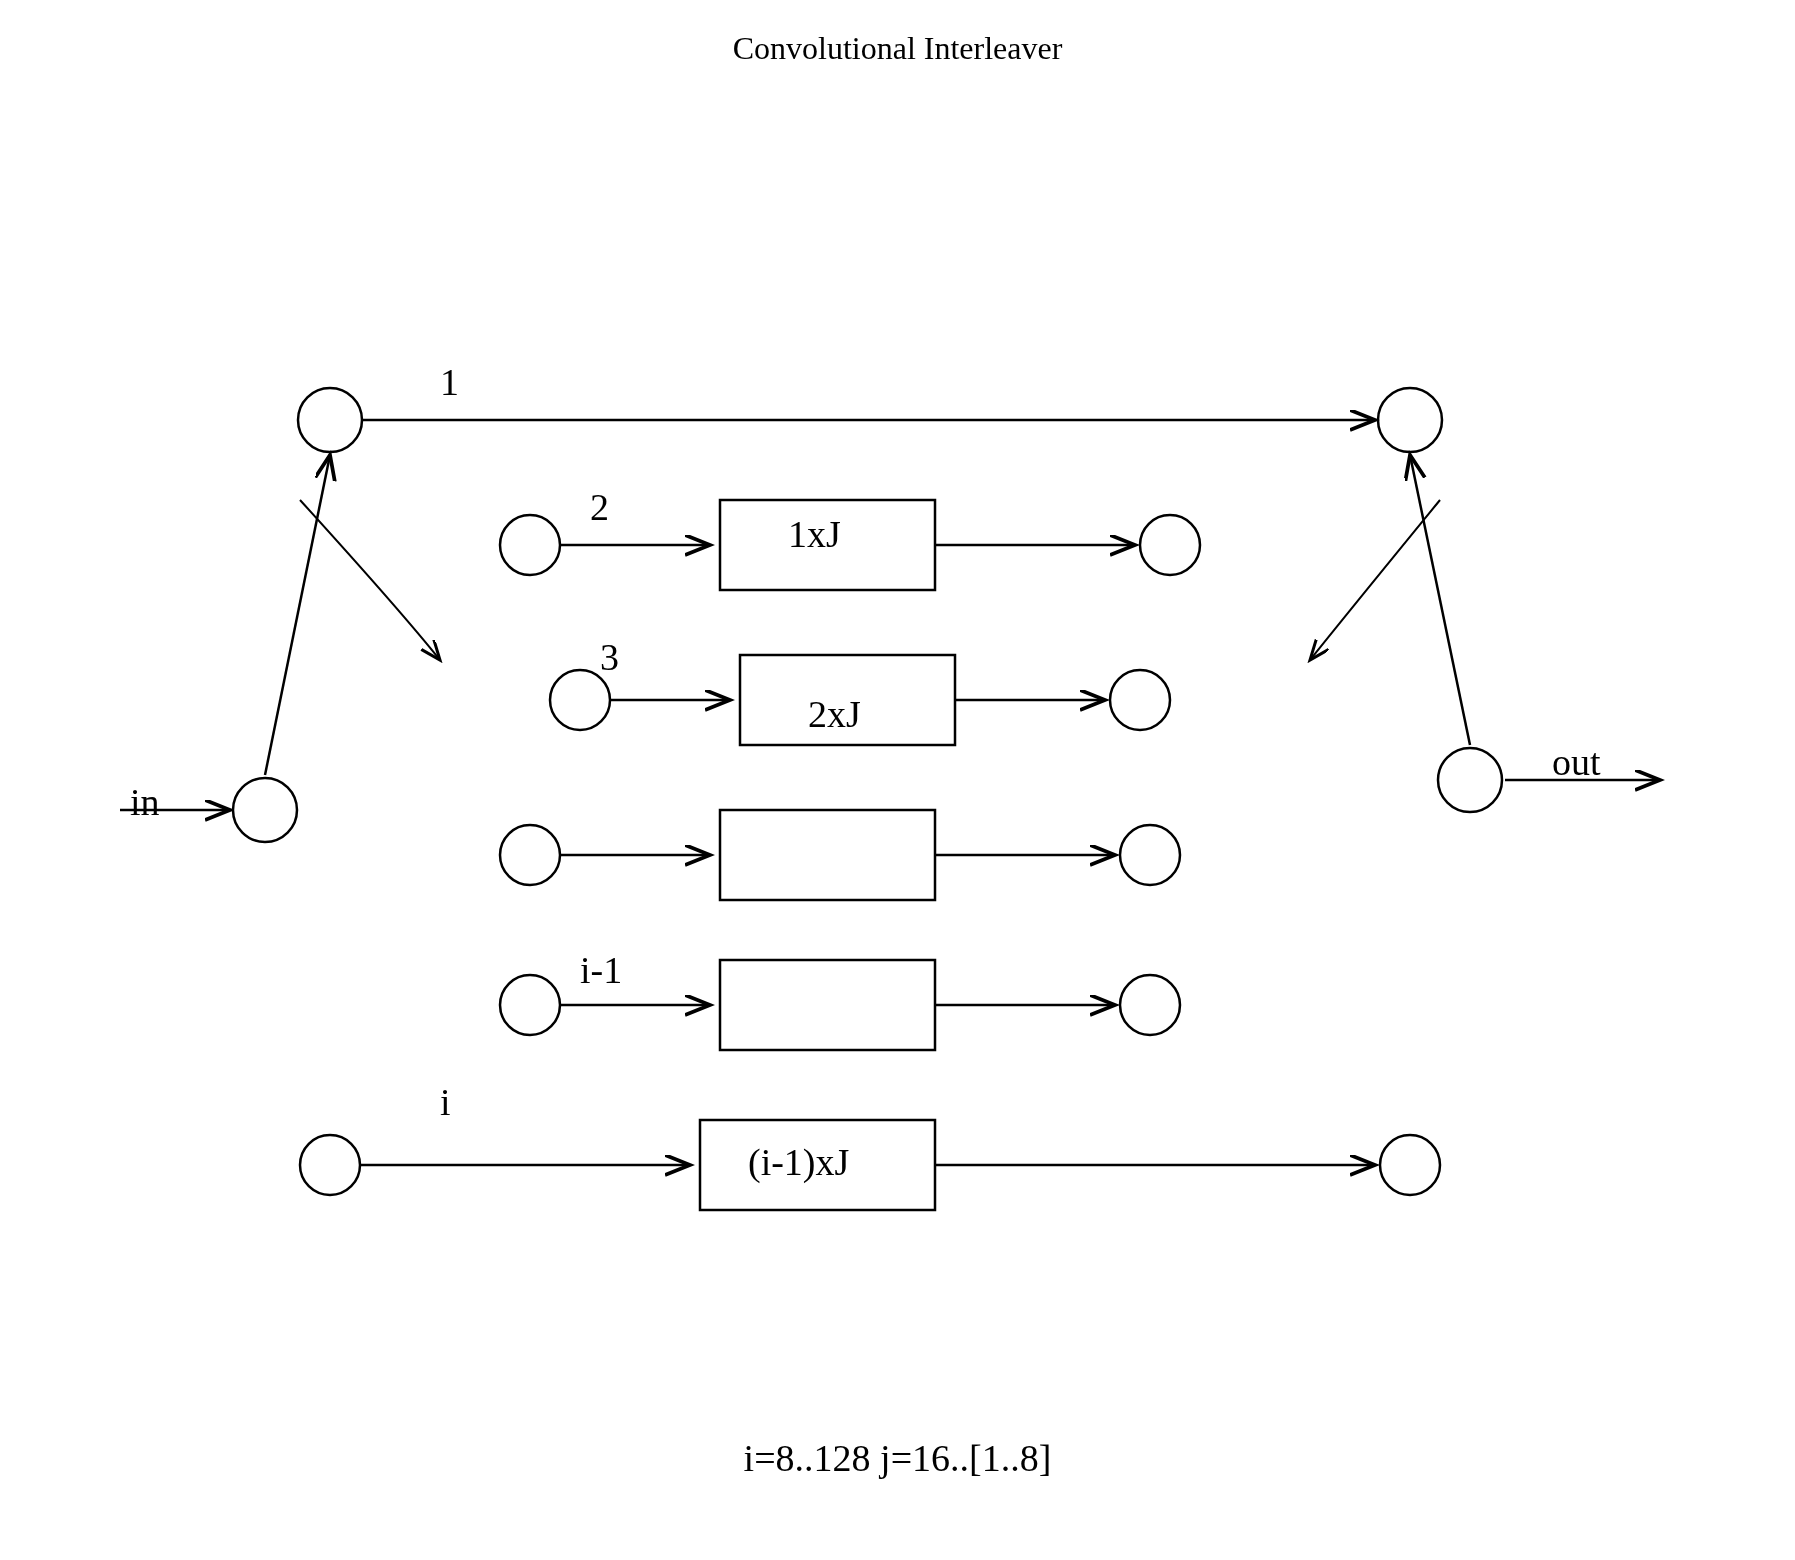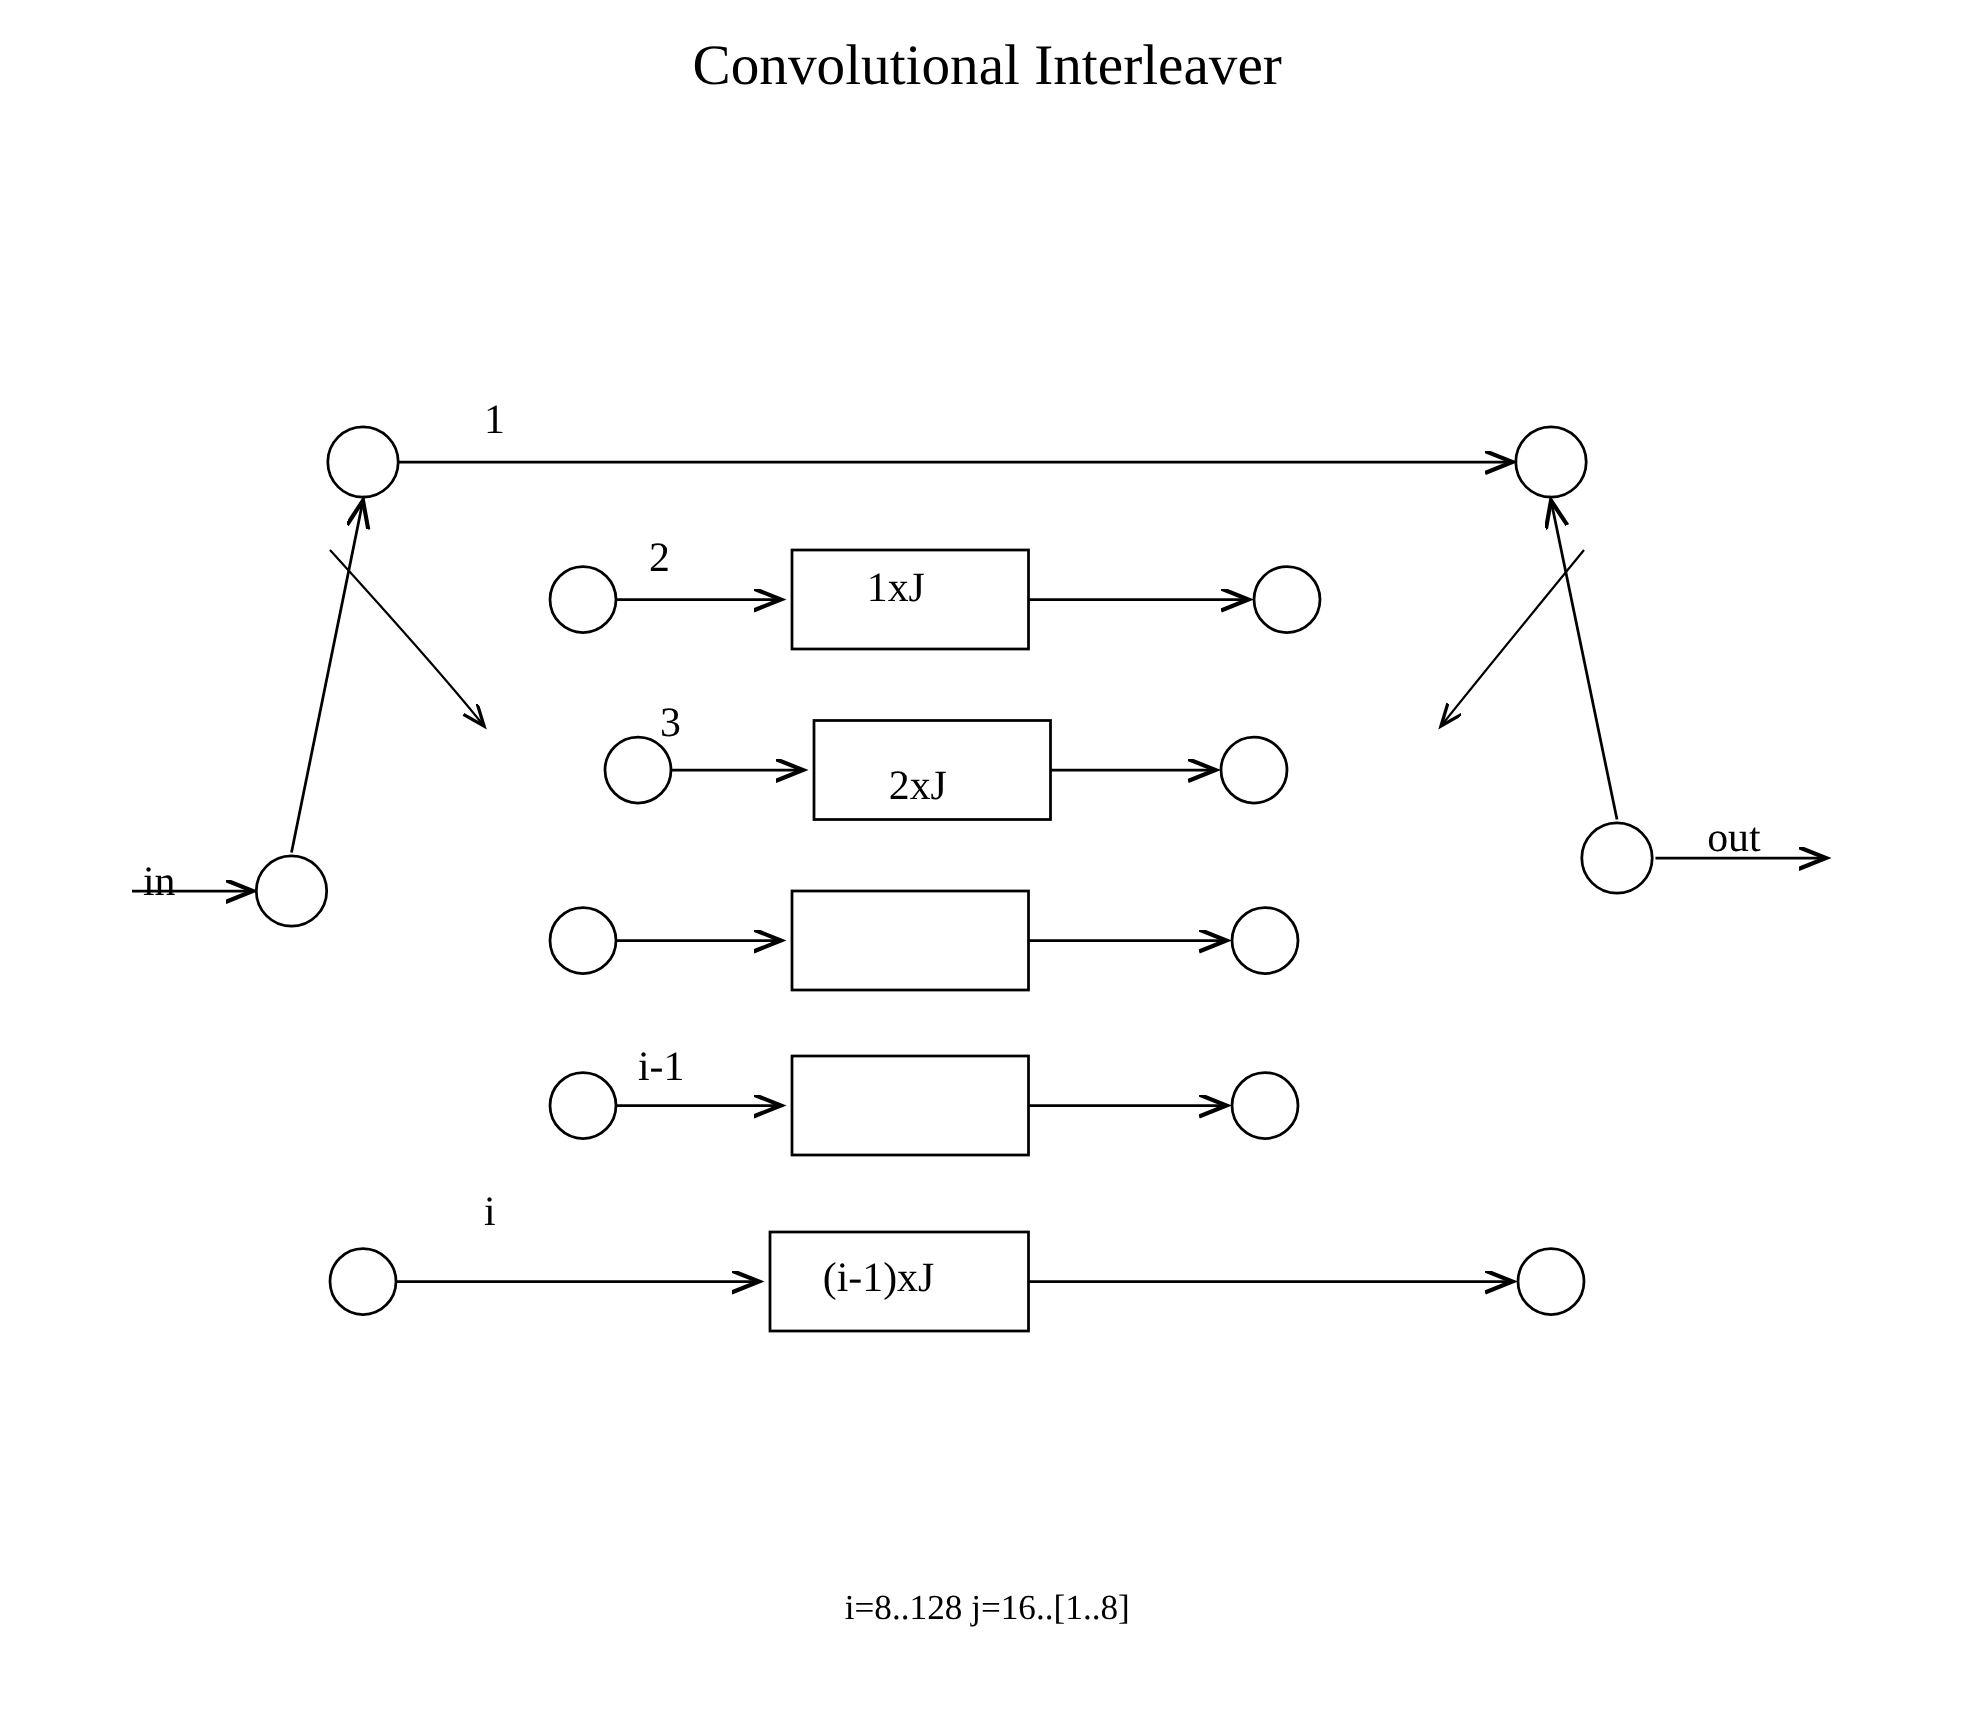--- a/index.html
+++ b/index.html
@@ -8,41 +8,41 @@
       height: 1560px;
       background: white;
       font-family: "Times New Roman", serif;
       position: relative;
     }
     .title {
       position: absolute;
       top: 30px;
       left: 50%;
       transform: translateX(-50%);
-      font-size: 52px;
+      font-size: 32px;
       font-family: "Times New Roman", serif;
     }
     .diagram {
       position: absolute;
       top: 320px;
       left: 100px;
       width: 1600px;
       height: 1100px;
     }
     .label {
       position: absolute;
       font-size: 38px;
       font-family: "Times New Roman", serif;
     }
     .footer {
       position: absolute;
       bottom: 80px;
       left: 50%;
       transform: translateX(-50%);
-      font-size: 32px;
+      font-size: 38px;
     }
   </style>
 </head>
 <body>
 
 <div class="title">Convolutional Interleaver</div>
 
 <div class="diagram">
   <svg width="1600" height="1100" viewBox="0 0 1600 1100">
     <defs>

